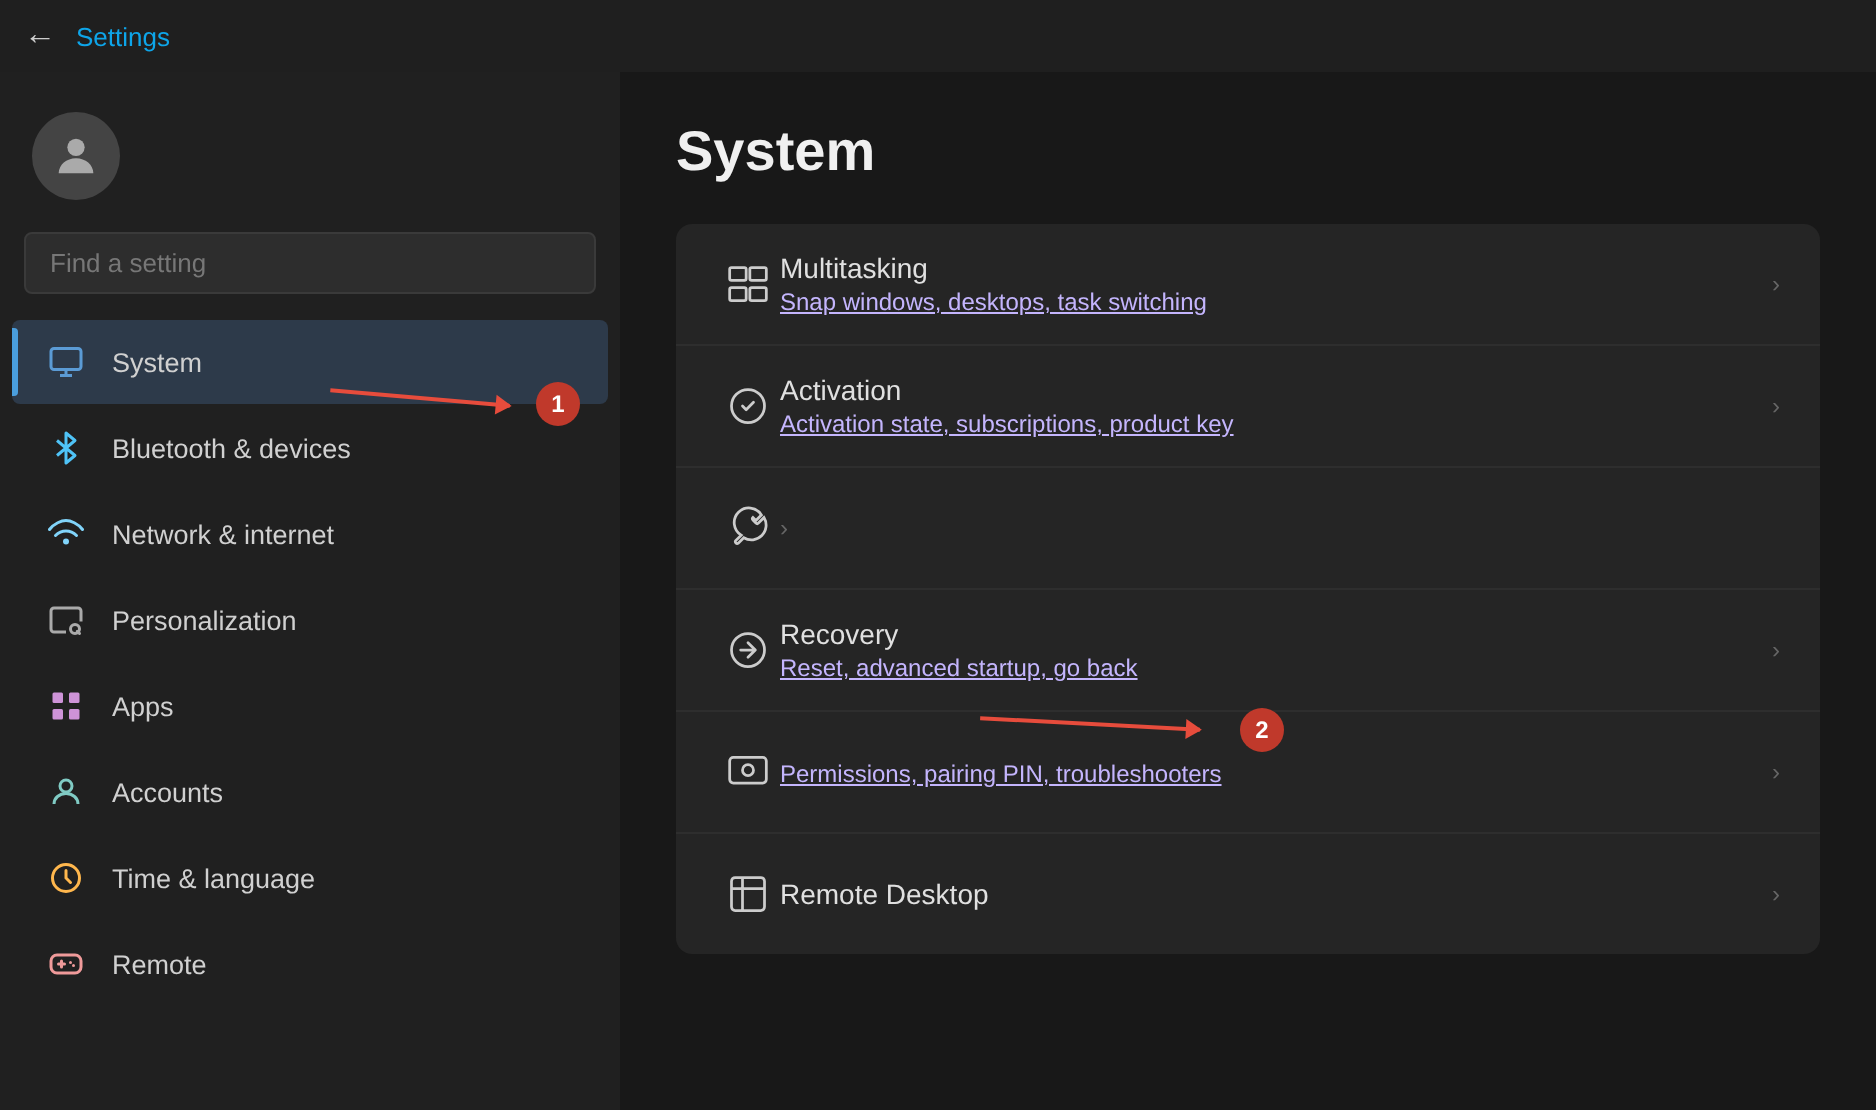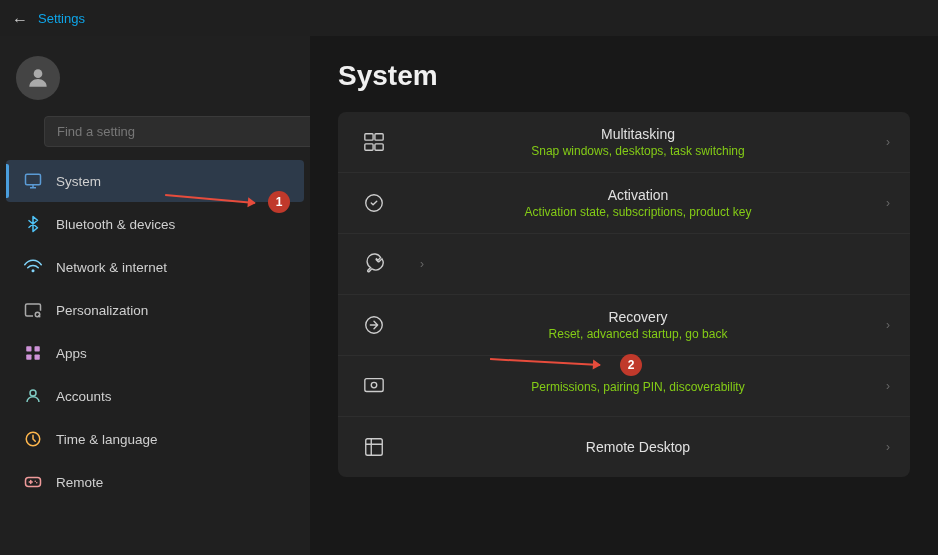--- a/index.html
+++ b/index.html
@@ -80,21 +80,20 @@
     }
     .search-input {
       width: 100%;
       background: #2d2d2d;
       border: 1px solid #3a3a3a;
       border-radius: 4px;
       color: #ccc;
       padding: 7px 12px;
       font-size: 13px;
       outline: none;
-      margin-left: 32px;
     }
     .search-input::placeholder { color: #777; }
 
     .sidebar-nav {
       flex: 1;
     }
     .sidebar-item {
       display: flex;
       align-items: center;
       gap: 12px;
@@ -147,25 +146,24 @@
 
     
     .settings-list {
       background: #252525;
       border-radius: 8px;
       overflow: hidden;
     }
     .settings-item {
       display: flex;
       align-items: center;
-      gap: 30px;
+      gap: 0;
       padding: 14px 20px;
       border-bottom: 1px solid #2e2e2e;
       cursor: pointer;
-      text-align: center;
     }
     .settings-item:last-child { border-bottom: none; }
     .settings-item-icon {
       width: 32px;
       height: 32px;
       display: flex;
       align-items: center;
       justify-content: center;
       flex-shrink: 0;
       font-size: 20px;
@@ -174,22 +172,23 @@
     .settings-item-text {
       flex: 1;
     }
     .settings-item-title {
       font-size: 14px;
       color: #e0e0e0;
       font-weight: 400;
     }
     .settings-item-desc {
       font-size: 12px;
-      color: #84cc16;
+      color: #c4b5fd;
       margin-top: 2px;
+      text-decoration: underline;
     }
     .settings-item-chevron {
       color: #666;
       font-size: 12px;
     }
 
     
     .annotation-circle {
       width: 22px;
       height: 22px;
@@ -417,21 +416,21 @@
     <span class="settings-item-chevron">›</span>
   </div>
         <div class="settings-item">
     <div class="settings-item-icon">
             <svg width="22" height="22" viewBox="0 0 24 24" fill="none">
               <rect x="2" y="4" width="20" height="14" rx="2" stroke="#ccc" stroke-width="1.5"></rect>
               <circle cx="12" cy="11" r="3" stroke="#ccc" stroke-width="1.5"></circle>
             </svg>
           </div>
     <div class="settings-item-text">
-      <div class="settings-item-desc">Permissions, pairing PIN, discoverability</div>
+      <div class="settings-item-desc">Permissions, pairing PIN, troubleshooters</div>
     </div>
     <span class="settings-item-chevron">›</span>
   </div>
         <div class="settings-item">
     <div class="settings-item-icon">
             <svg width="22" height="22" viewBox="0 0 24 24" fill="none">
               <path d="M9 3H5a2 2 0 00-2 2v4m6-6h10a2 2 0 012 2v4M9 3v18m0 0h10a2 2 0 002-2V9M9 21H5a2 2 0 01-2-2V9m0 0h18" stroke="#ccc" stroke-width="1.5"></path>
             </svg>
           </div>
     <div class="settings-item-text">

